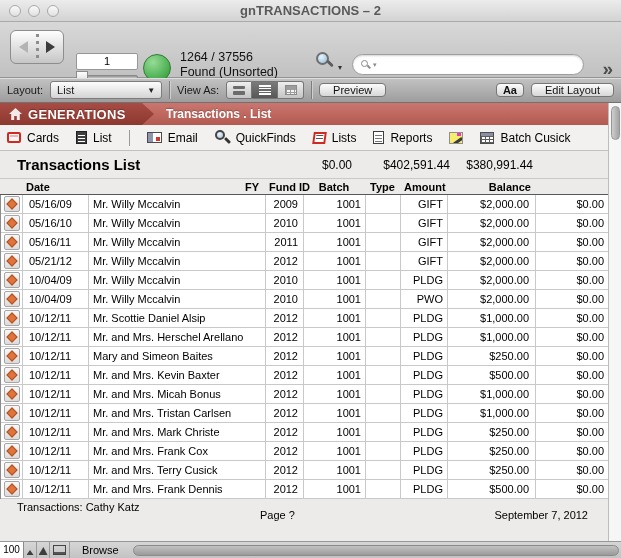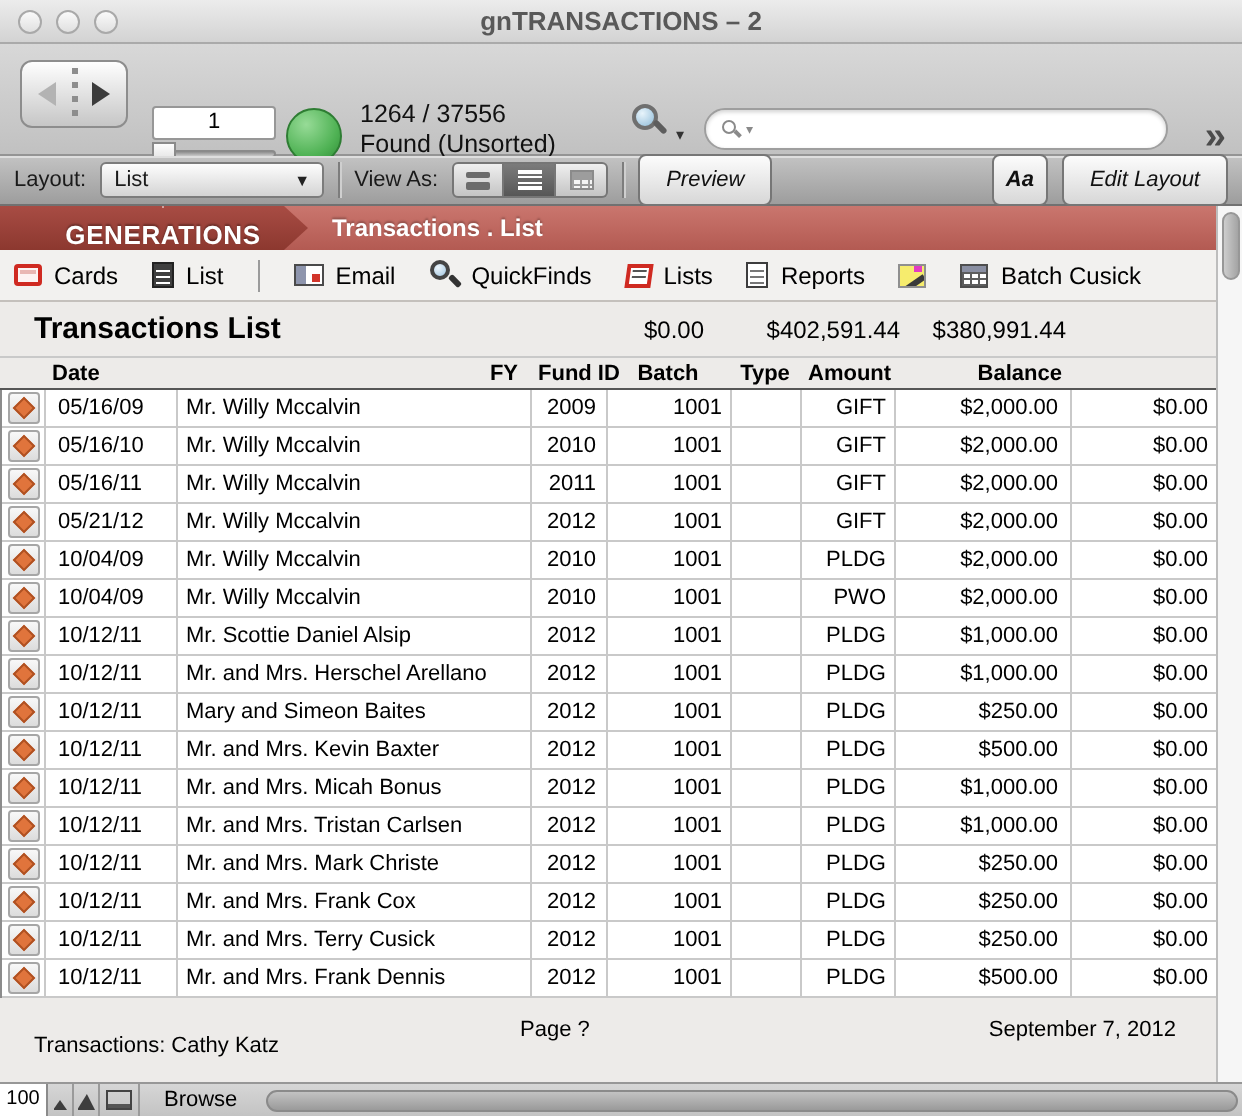--- a/index.html
+++ b/index.html
@@ -52,27 +52,27 @@
   .seg:last-child { border-radius:0 3px 3px 0; }
   .seg.selected { background:linear-gradient(#7b7b7b,#575757); }
   .ic-form { width:12px; height:9px; display:flex; flex-direction:column; justify-content:space-between; }
   .ic-form i { height:3.5px; background:#6b6b6b; border-radius:1px; }
   .ic-list { width:12px; height:10px; display:flex; flex-direction:column; justify-content:space-between; }
   .ic-list i { height:1.5px; background:#fff; }
   .ic-table { width:12px; height:10px; background:
       linear-gradient(#9d9d9d 0 0) top/100% 3px no-repeat,
       repeating-linear-gradient(90deg,#9d9d9d 0 1px,transparent 1px 4px),
       repeating-linear-gradient(180deg,#9d9d9d 0 1px,transparent 1px 3px),#f4f4f4; border:1px solid #8b8b8b; }
-  .btn { height:26px; border:1px solid #767676; border-radius:4px; background:linear-gradient(#fcfcfc,#d7d7d7); font-size:11px; display:flex; align-items:center; justify-content:center; padding:0 13px; color:#111;font-style:italic; }
+  .btn { height:14px; border:1px solid #767676; border-radius:4px; background:linear-gradient(#fcfcfc,#d7d7d7); font-size:11px; display:flex; align-items:center; justify-content:center; padding:0 13px; color:#111; }
   .btn-aa { padding:0 6px; font-weight:bold; }
   .lb-spacer { flex:1; }
 
   
   #redbar { top:103px; height:22px; background:linear-gradient(#ca766e,#b35a52); }
-  .crumb-brand { position:absolute; left:0; top:0; bottom:0; width:154px; background:linear-gradient(#a84c44,#8c382f); clip-path:polygon(0 0,142px 0,154px 50%,142px 100%,0 100%); display:flex; align-items:center; padding-left:9px; gap:6px;flex-direction:column; }
+  .crumb-brand { position:absolute; left:0; top:0; bottom:0; width:154px; background:linear-gradient(#a84c44,#8c382f); clip-path:polygon(0 0,142px 0,154px 50%,142px 100%,0 100%); display:flex; align-items:center; padding-left:9px; gap:6px; }
   .brand-text { color:#fff; font-size:13px; font-weight:bold; letter-spacing:.3px; text-shadow:0 -1px 1px rgba(0,0,0,.3); }
   .crumb-path { position:absolute; left:166px; top:0; line-height:22px; color:#fff; font-size:12px; font-weight:bold; text-shadow:0 -1px 1px rgba(0,0,0,.25); }
 
   
   #tabsrow { top:125px; height:26px; background:#f2f1ef; border-bottom:1px solid #c4c0bc; display:flex; align-items:center; padding-left:7px; gap:17px; }
   .tab { display:flex; align-items:center; gap:6px; font-size:12px; color:#000; }
   .tab-divider { width:1px; height:16px; background:#9b9b9b; }
   
   .i-cards { width:14px; height:11px; border:2px solid #cf2a21; border-radius:2px; background:#fdf3f2; position:relative; }
   .i-cards::after { content:""; position:absolute; left:1px; top:1px; right:1px; height:2px; background:#e9b7b3; }
@@ -121,21 +121,21 @@
   .diamond-btn { width:16px; height:16px; border:1px solid #a6a6a6; border-radius:2px; background:linear-gradient(#f8f8f8,#dcdcdc); display:flex; align-items:center; justify-content:center; }
   .diamond { width:8px; height:8px; background:#e0743c; border:1px solid #af5122; transform:rotate(45deg); }
   .c-date { padding-left:6px; }
   .c-fy { text-align:right; padding-right:5px; }
   .c-fund, .c-batch, .c-type { text-align:right; }
   .c-amount { text-align:right; padding-right:6px; }
   .c-balance { text-align:right; border-right:none; }
 
   
   #footerband { top:499px; height:42px; font-size:11px; color:#000; }
-  .foot-left { position:absolute; left:17px; top:18px; }
+  .foot-left { position:absolute; left:17px; top:2px; }
   .foot-center { position:absolute; left:260px; top:10px; }
   .foot-right { position:absolute; right:33px; top:10px; }
 
   
   #vscroll { position:absolute; left:608px; top:103px; width:13px; height:438px; background:#f6f6f6; border-left:1px solid #bdbdbd; }
   .vthumb { position:absolute; left:1.5px; top:3px; width:9px; height:34px; border-radius:5px; background:linear-gradient(90deg,#cdcdcd,#a4a4a4); border:1px solid #979797; }
 
   
   #bottombar { top:541px; height:17px; background:linear-gradient(#d6d6d6,#c3c3c3); border-top:1px solid #979797; display:flex; align-items:center; }
   .zoom-box { width:24px; height:16px; background:#fff; border-right:1px solid #8b8b8b; font-size:10px; text-align:center; line-height:16px; }

